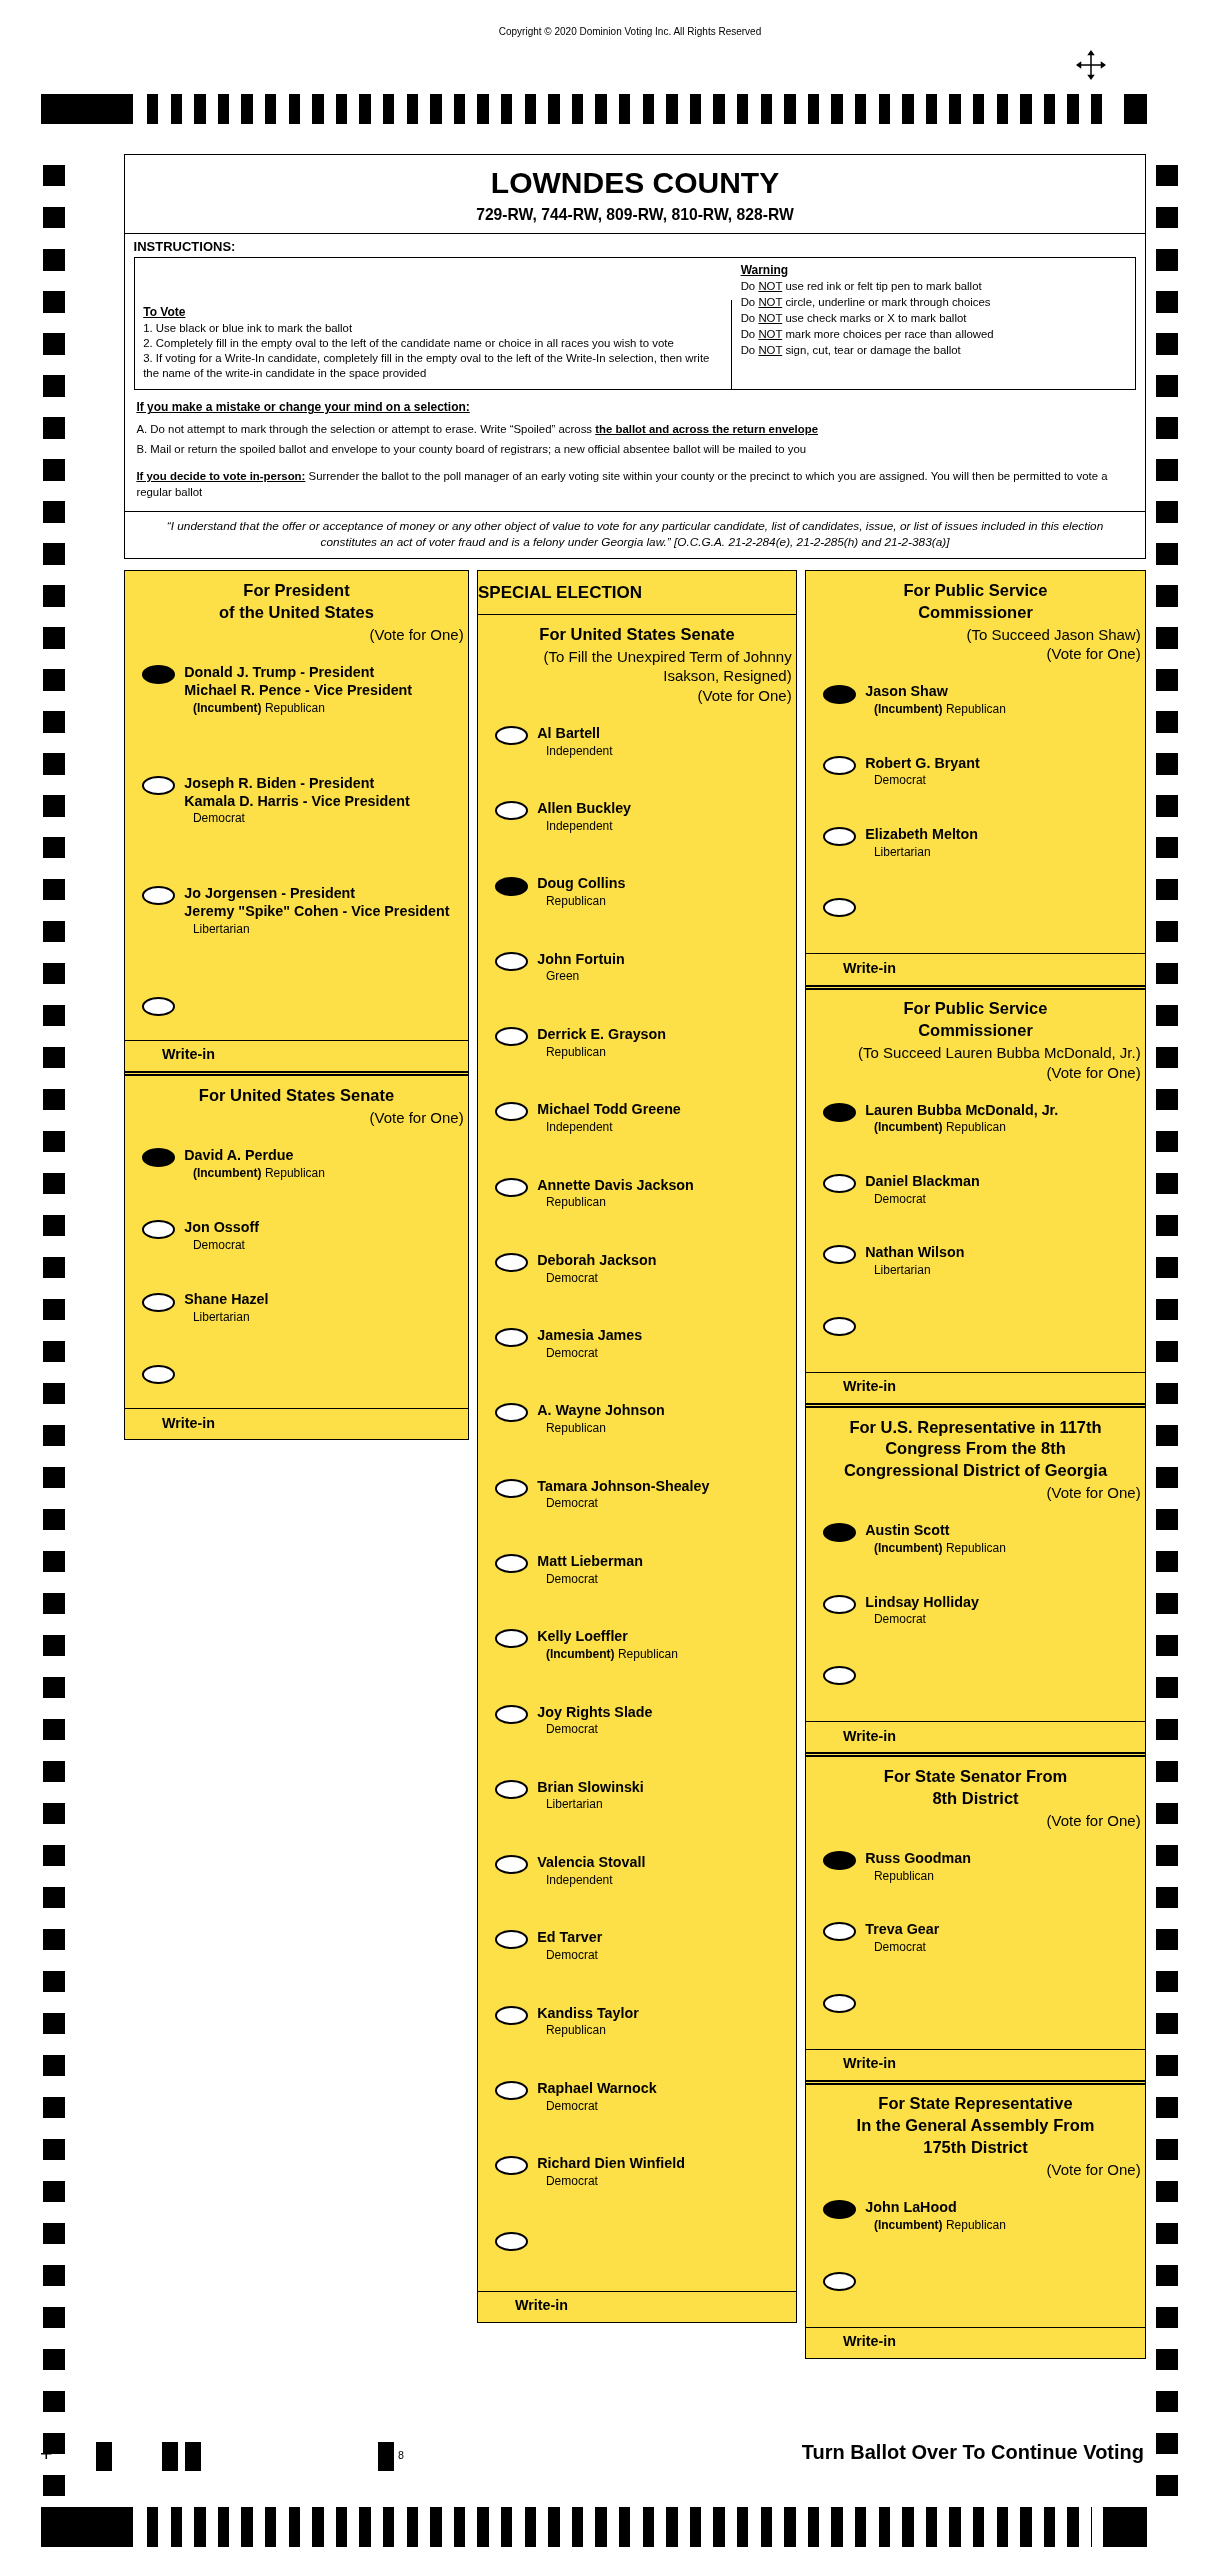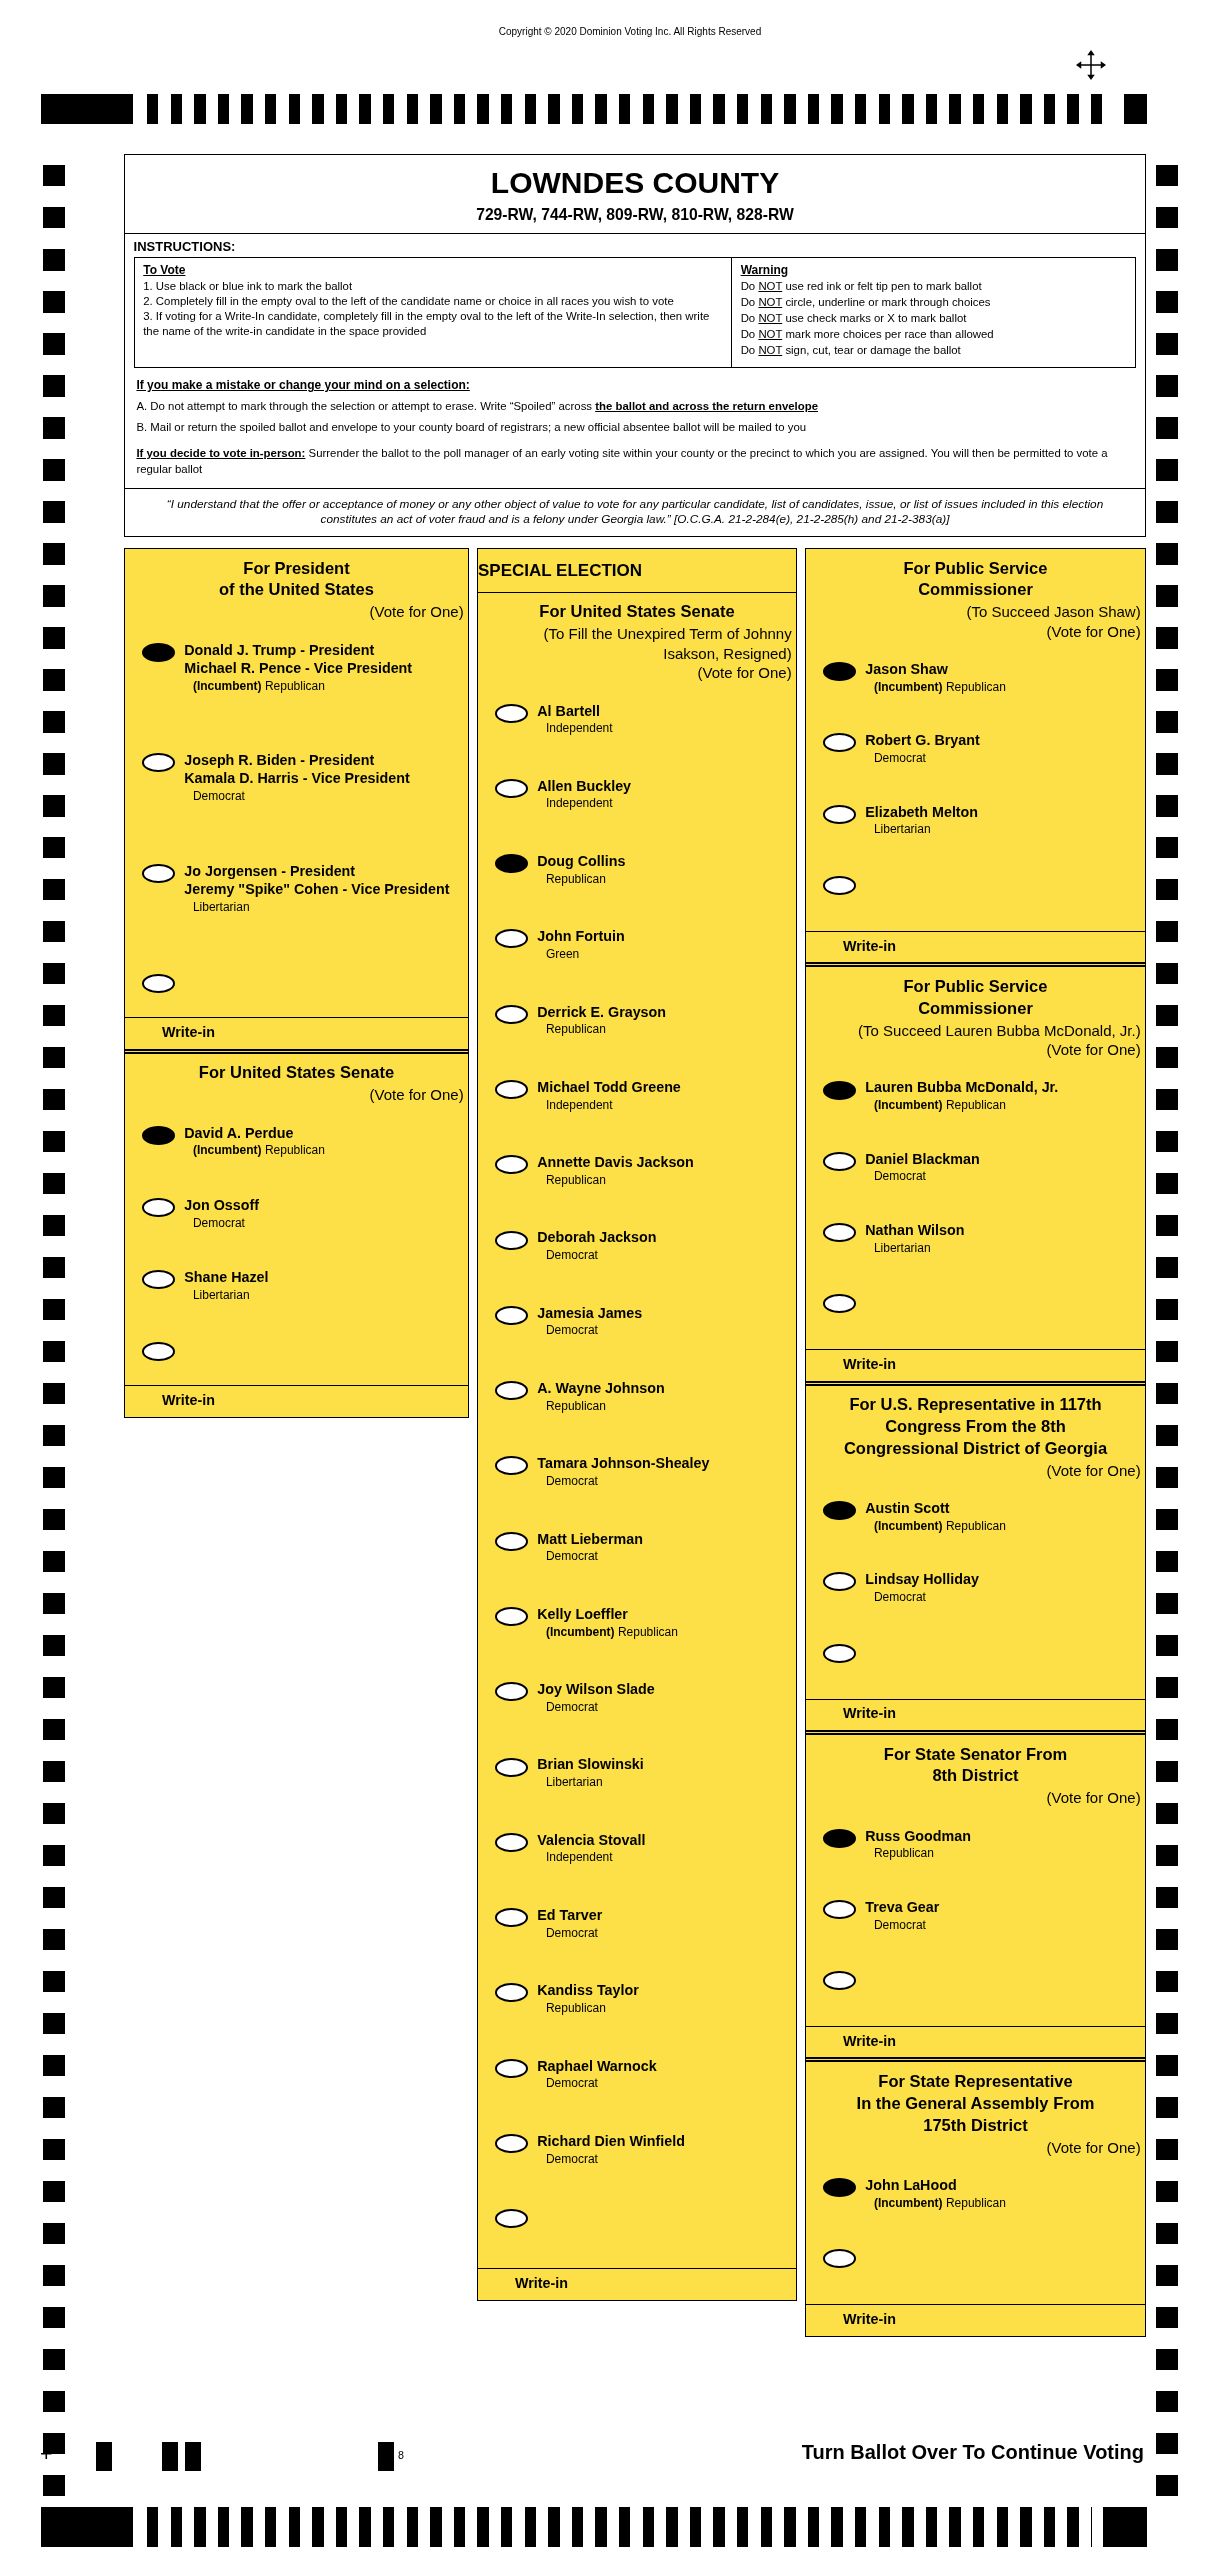--- a/index.html
+++ b/index.html
@@ -37,21 +37,21 @@
   .top-block{border:1.4px solid #000;}
   .hdrA{border-bottom:1.4px solid #000;text-align:center;padding:11.4px 0 8.6px;}
   .county{font-size:30px;font-weight:bold;}
   .precincts{font-size:15.7px;font-weight:bold;margin-top:5.7px;}
   .hdrB{border-bottom:1.4px solid #000;text-align:center;padding:9.3px 0;font-size:21.5px;font-weight:bold;}
   .hdrC{border-bottom:1.4px solid #000;text-align:center;padding:8.6px 0;font-size:16.5px;font-weight:bold;line-height:1.5;}
 
   .instr{padding:5.7px 8.6px 0;}
   .instr-label{font-size:13px;font-weight:bold;margin-bottom:2.9px;}
   .instr-box{border:1.4px solid #000;display:flex;align-items:stretch;}
-  .cell-vote{width:60%;border-right:1.4px solid #000;padding:4.3px 8.6px 8.6px;}
+  .cell-vote{width:60%;border-right:1.4px solid #000;padding:4.3px 8.6px 8.6px;margin-top:42px;}
   .cell-warn{width:40%;padding:4.3px 8.6px 8.6px;}
   .cell-title{font-size:12px;font-weight:bold;text-decoration:underline;margin-bottom:2.1px;}
   .instr-item{font-size:11.4px;line-height:1.32;}
   .warn-item{font-size:11.4px;line-height:1.4;}
 
   .mistake{padding:10px 11.4px 0;}
   .mistake-h{font-size:12px;font-weight:bold;text-decoration:underline;margin-bottom:7.2px;}
   .mistake-item{font-size:11.4px;line-height:1.32;margin-bottom:5.7px;}
   .emph{font-weight:bold;text-decoration:underline;}
 
@@ -390,21 +390,21 @@
     <span class="cand-text">
       <span class="cand-name">Kelly Loeffler</span>
 
       <span class="cand-party"><b class="inc">(Incumbent) </b><span>Republican</span></span>
     </span>
   </div>
 
   <div class="cand">
     <span class="oval"></span>
     <span class="cand-text">
-      <span class="cand-name">Joy Wilson Slade</span>
+      <span class="cand-name">Joy Rights Slade</span>
 
       <span class="cand-party"><span>Democrat</span></span>
     </span>
   </div>
 
   <div class="cand">
     <span class="oval"></span>
     <span class="cand-text">
       <span class="cand-name">Brian Slowinski</span>
 

